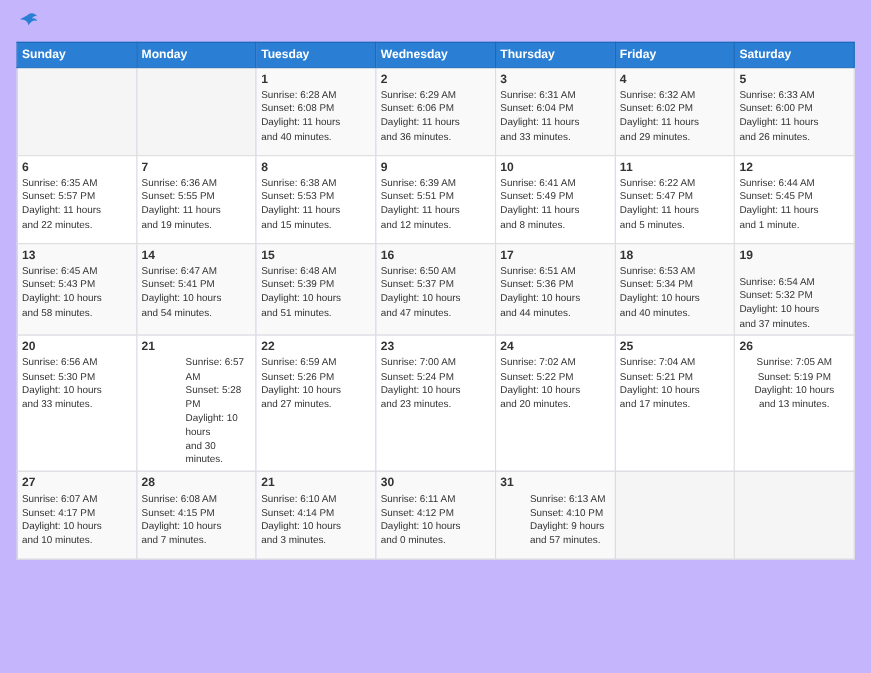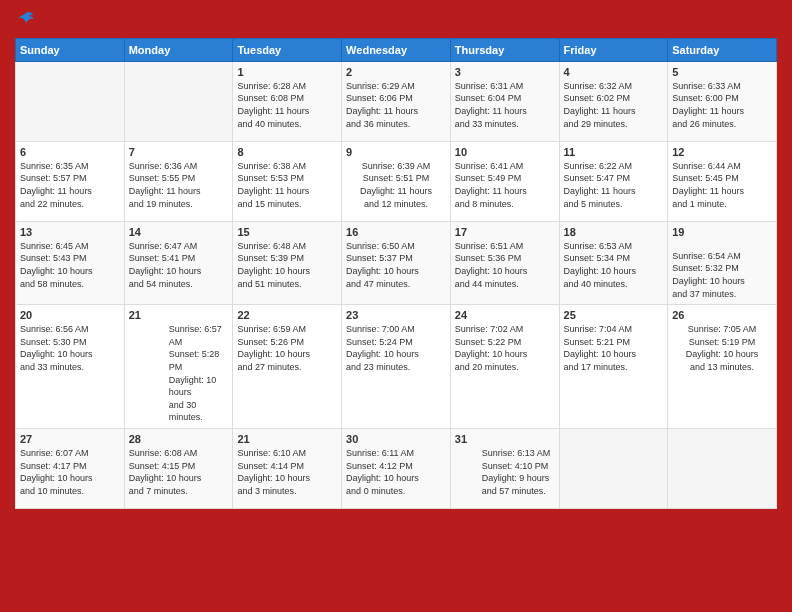--- a/index.html
+++ b/index.html
@@ -6,21 +6,21 @@
     body {
       font-family: Arial, sans-serif;
       background: #fff;
       width: 792px;
       height: 612px;
       overflow: hidden;
     }
     .page {
       width: 792px;
       height: 612px;
-      background: #b91c1c;
+      background: #c4b5fd;
       padding: 10px 15px;
     }
     .header {
       display: flex;
       justify-content: space-between;
       align-items: flex-start;
       margin-bottom: 8px;
     }
     .logo {
       display: flex;
@@ -173,21 +173,21 @@
           </td>
           <td>
             <span class="day-num">8</span>
             <div class="day-detail" style="white-space: pre-line;">Sunrise: 6:38 AM
 Sunset: 5:53 PM
 Daylight: 11 hours
 and 15 minutes.</div>
           </td>
           <td>
             <span class="day-num">9</span>
-            <div class="day-detail" style="white-space: pre-line; text-align: center;">Sunrise: 6:39 AM
+            <div class="day-detail" style="white-space: pre-line;">Sunrise: 6:39 AM
 Sunset: 5:51 PM
 Daylight: 11 hours
 and 12 minutes.</div>
           </td>
           <td>
             <span class="day-num">10</span>
             <div class="day-detail" style="white-space: pre-line;">Sunrise: 6:41 AM
 Sunset: 5:49 PM
 Daylight: 11 hours
 and 8 minutes.</div>

